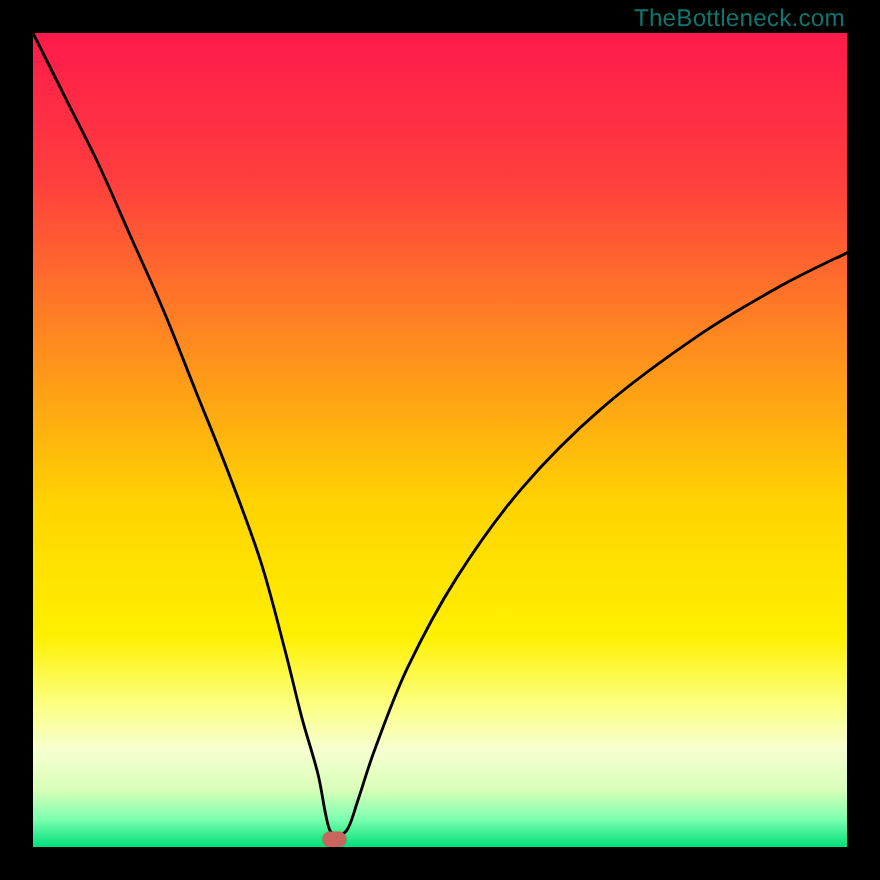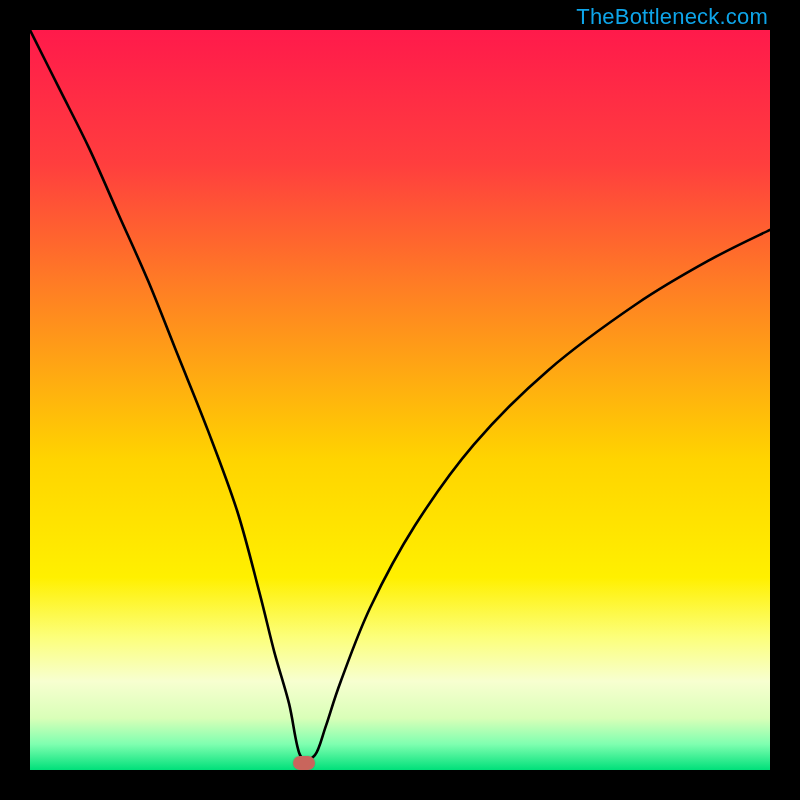--- a/index.html
+++ b/index.html
@@ -41,21 +41,21 @@
     position: absolute;
     transform: translate(-50%, -50%);
     border-radius: 9px;
     background: #c9655c;
     box-shadow: 0 0 0 1px rgba(0,0,0,0.05);
   }
   .attribution {
     position: absolute;
     top: 4px;
     right: 32px;
-    color: #0ea5e9;
+    color: #0f766e;
     font-size: 22px;
     font-weight: 500;
     letter-spacing: 0.2px;
     font-family: Arial, Helvetica, sans-serif;
   }
 </style>
 </head>
 <body>
 
 <div class="frame">

